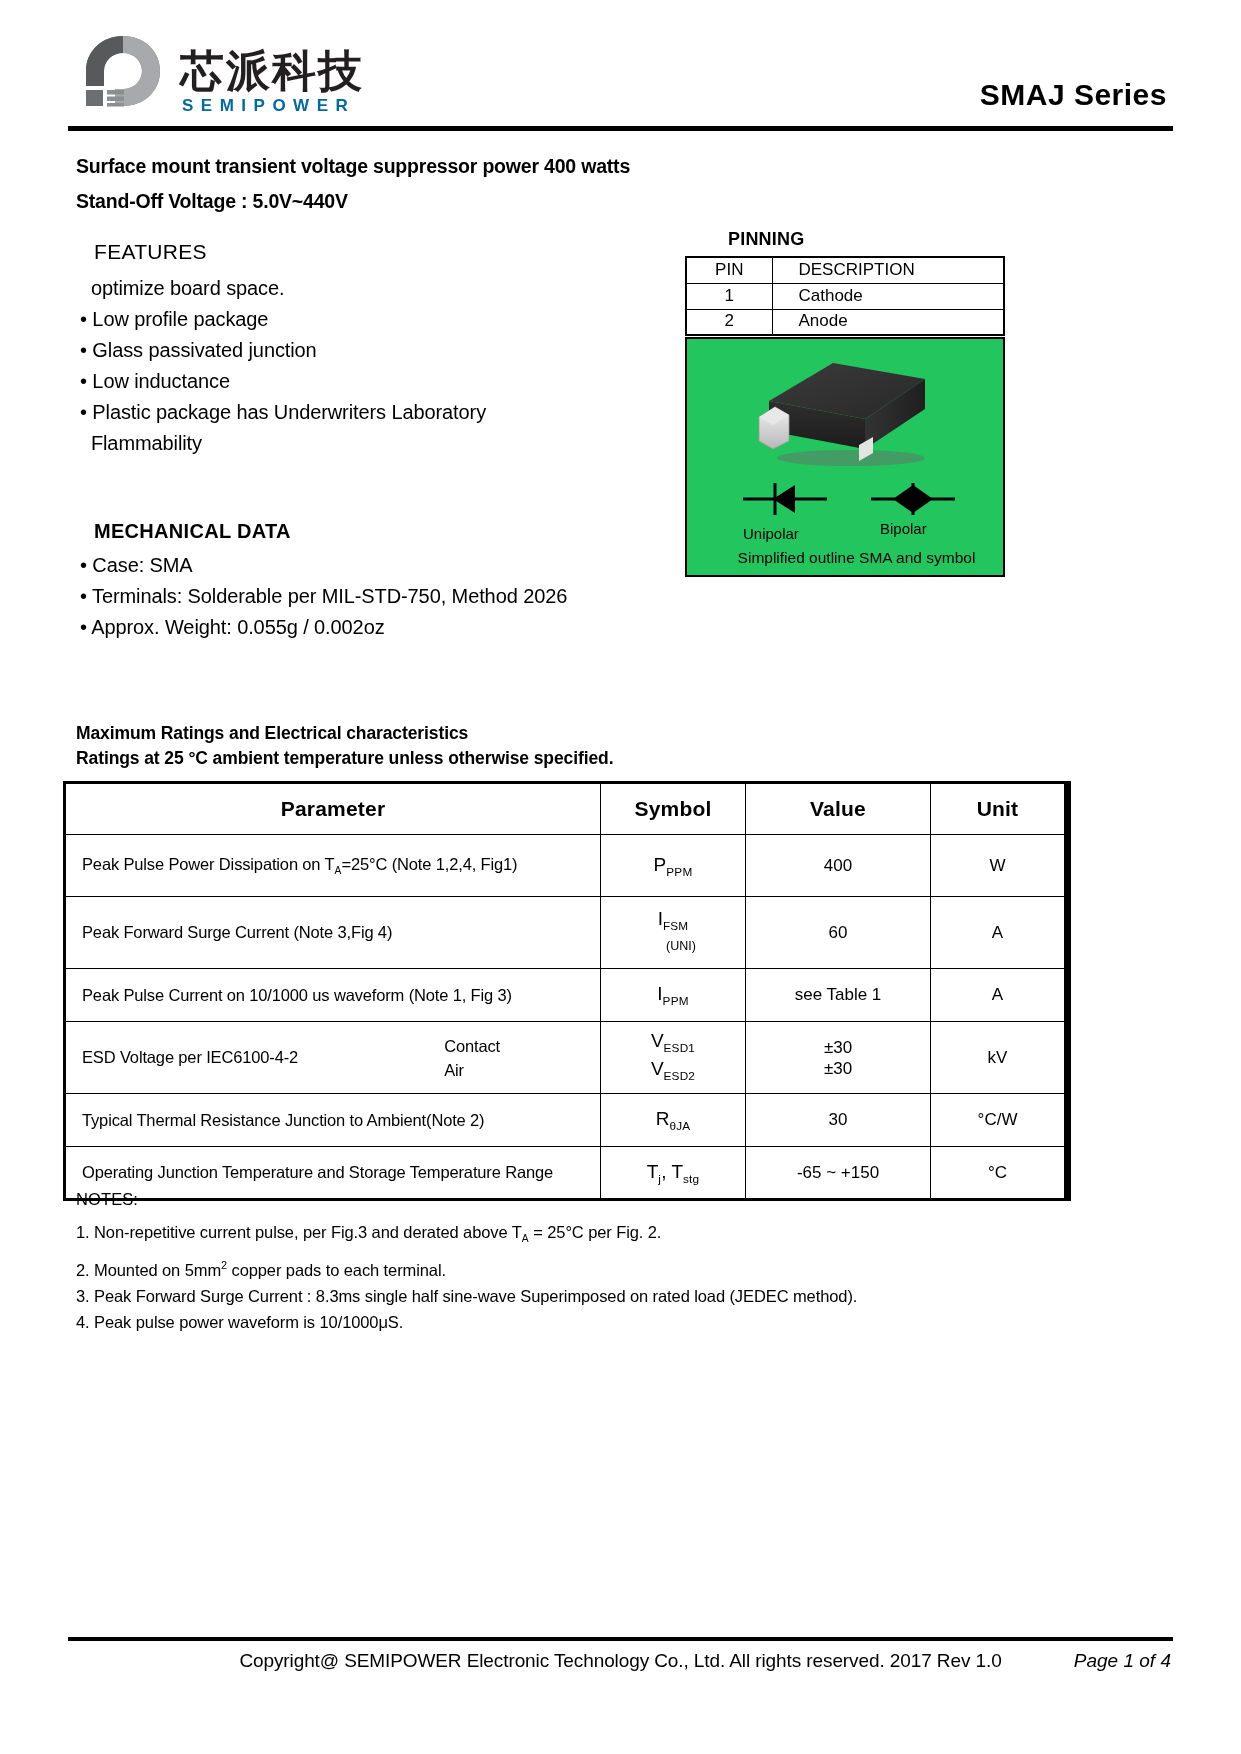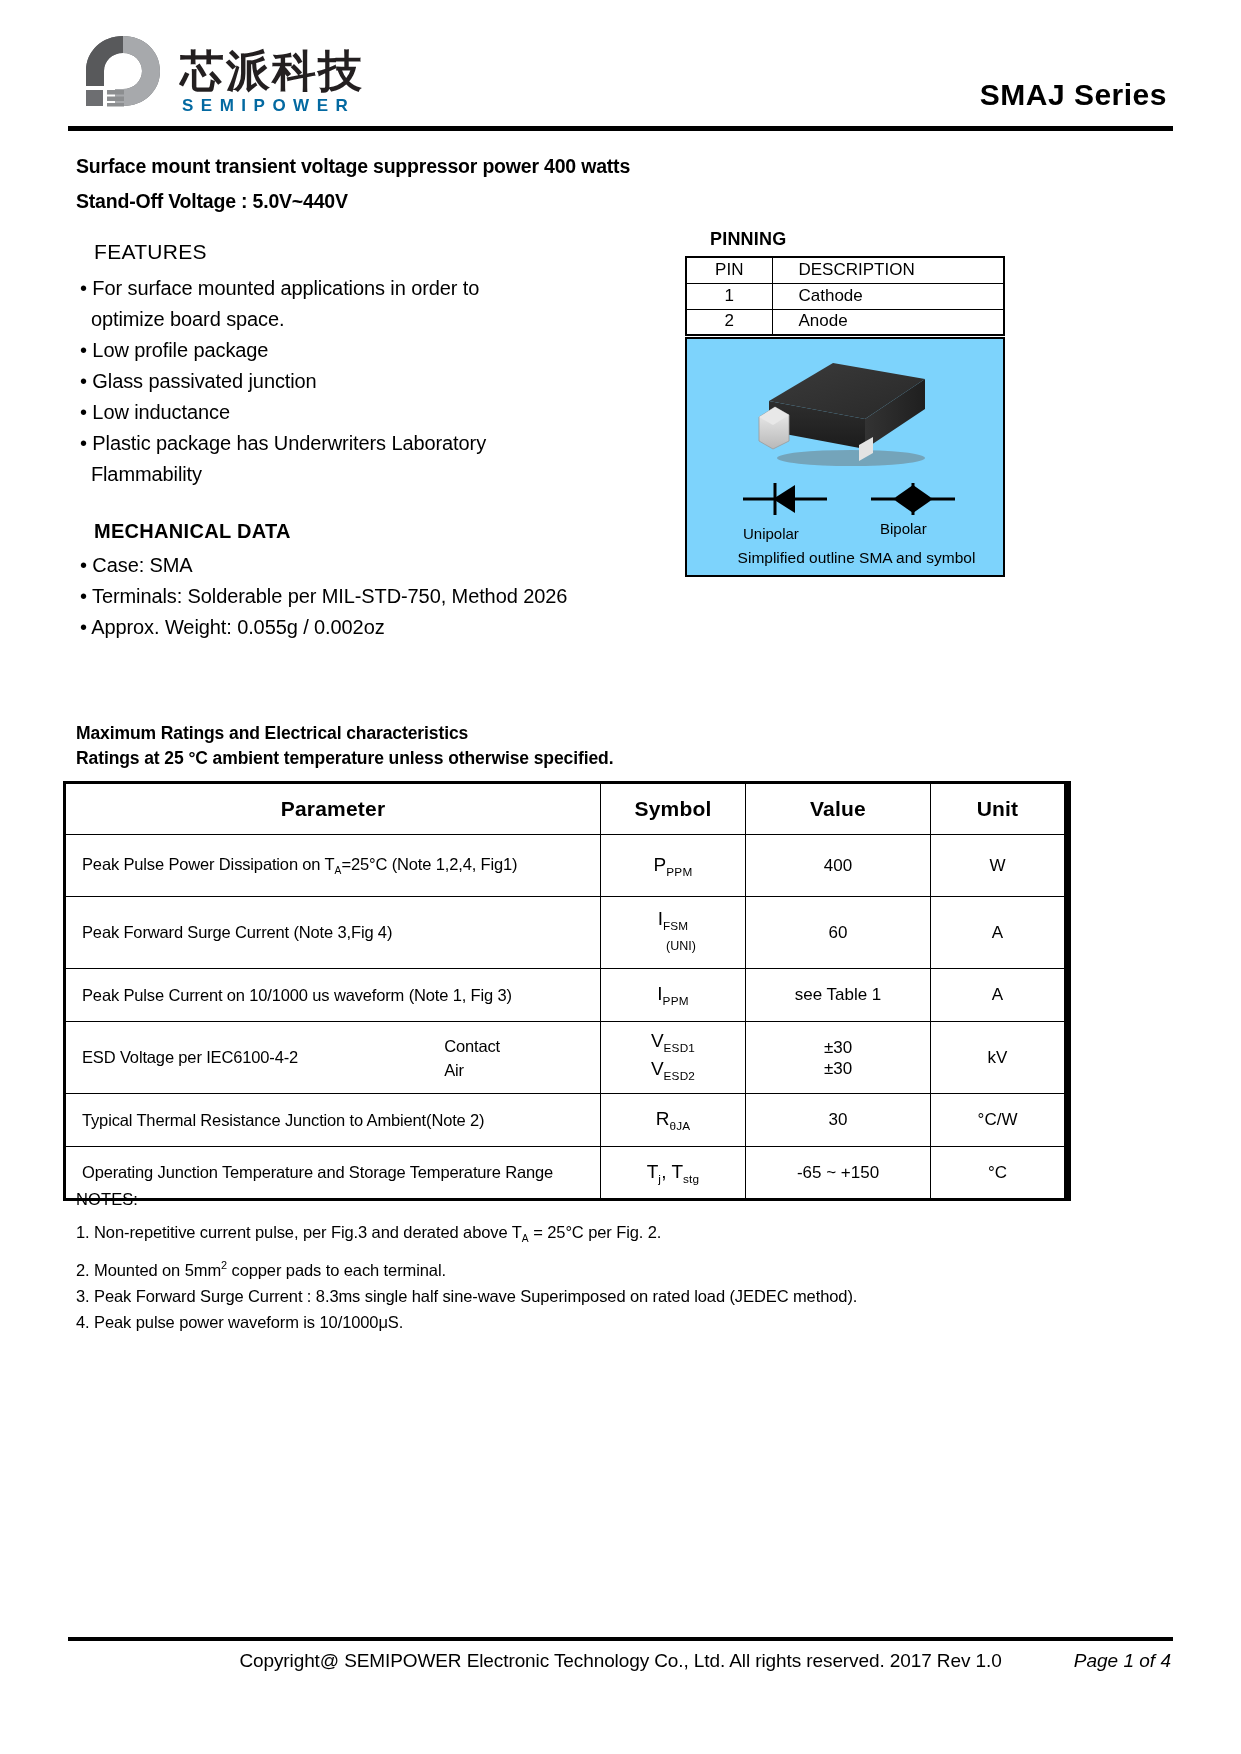--- a/index.html
+++ b/index.html
@@ -117,21 +117,21 @@
   .mech {
     position: absolute;
     left: 80px; top: 520px;
     width: 600px;
   }
   .mech .sec-head { margin-bottom: 7px; }
 
   
   .pinning-label {
     position: absolute;
-    left: 710px; top: 229px;
+    left: 728px; top: 229px;
     font-size: 18px;
     font-weight: bold;
     letter-spacing: 0.2px;
   }
   .pin-table {
     position: absolute;
     left: 685px; top: 256px;
     width: 320px;
     border-collapse: collapse;
   }
@@ -145,21 +145,21 @@
   .pin-table tr:last-child td { border-bottom: 2.5px solid #000; }
   .pin-table td:first-child { border-left: 2.5px solid #000; width: 86px; text-align: center; }
   .pin-table td:last-child { border-right: 2.5px solid #000; padding-left: 26px; }
 
   
   .pkg-box {
     position: absolute;
     left: 685px; top: 337px;
     width: 320px; height: 240px;
     border: 2.5px solid #000;
-    background: #7dd3fc;
+    background: #22c55e;
   }
   .pkg-img {
     position: absolute;
     left: 68px; top: 18px;
     width: 185px; height: 112px;
   }
   .sym-row {
     position: absolute;
     left: 0; top: 140px;
     width: 320px; height: 46px;
@@ -323,21 +323,20 @@
     </div>
     <div class="series-title">SMAJ  Series</div>
   </div>
   <div class="rule-top"></div>
 
   <div class="subtitle1">Surface mount transient  voltage suppressor power 400 watts</div>
   <div class="subtitle2">Stand-Off Voltage : 5.0V~440V</div>
 
   <div class="features">
     <div class="sec-head">FEATURES</div>
-    <div class="blt">• For surface mounted applications in order to</div>
     <div class="blt">  optimize board space.</div>
     <div class="blt">• Low profile package</div>
     <div class="blt">• Glass passivated junction</div>
     <div class="blt">• Low inductance</div>
     <div class="blt">• Plastic package has Underwriters Laboratory</div>
     <div class="blt">  Flammability</div>
   </div>
 
   <div class="mech">
     <div class="sec-head bold">MECHANICAL DATA</div>

